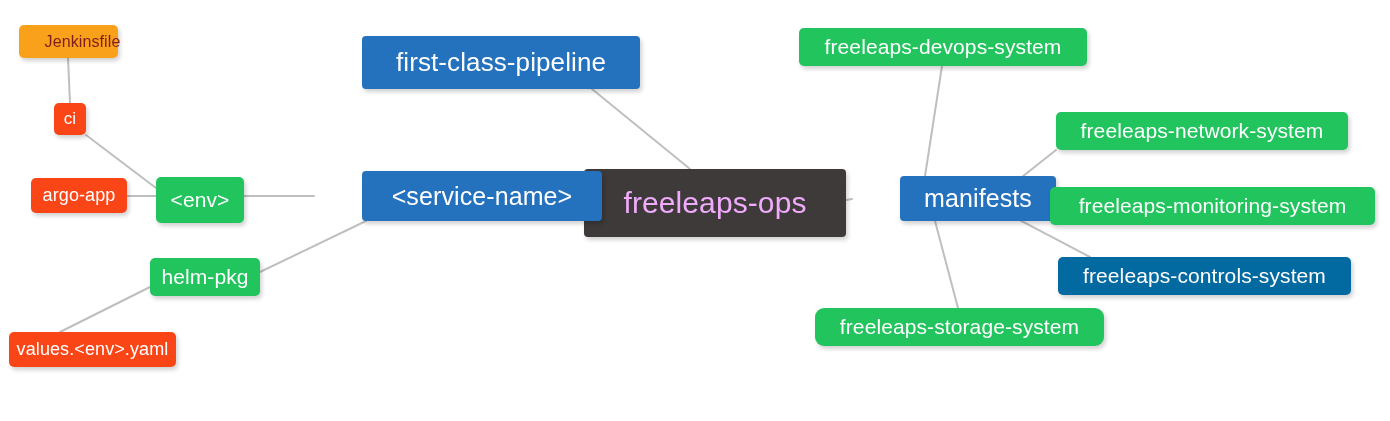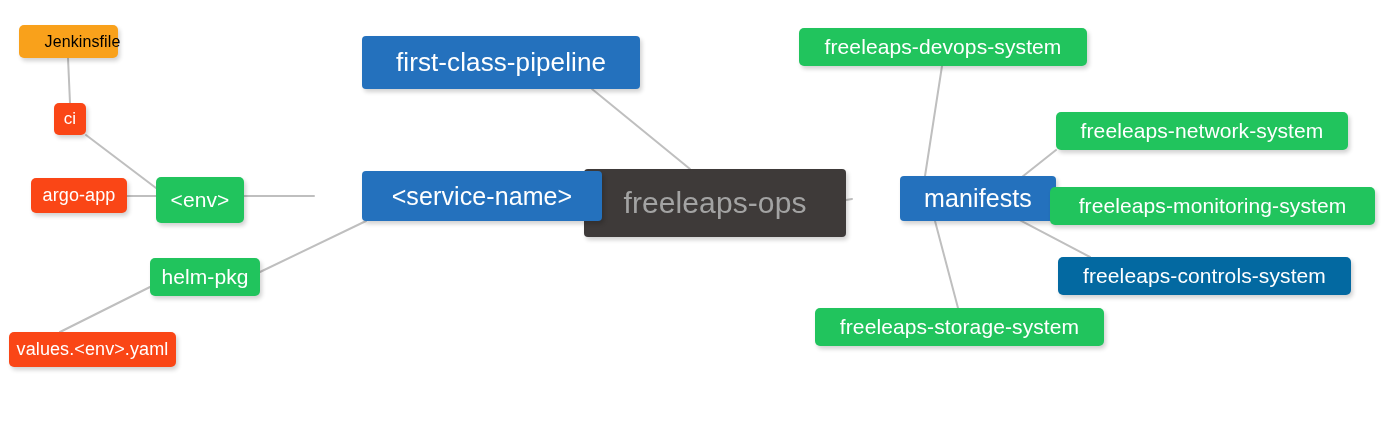--- a/index.html
+++ b/index.html
@@ -57,59 +57,59 @@
       <line x1="70" y1="103" x2="68" y2="58" stroke="#bfbfbf" stroke-width="2" stroke-linecap="round"></line>
       <line x1="156" y1="196" x2="127" y2="196" stroke="#bfbfbf" stroke-width="2" stroke-linecap="round"></line>
       <line x1="150" y1="287" x2="60" y2="332" stroke="#bfbfbf" stroke-width="2" stroke-linecap="round"></line>
       <line x1="925" y1="176" x2="942" y2="66" stroke="#bfbfbf" stroke-width="2" stroke-linecap="round"></line>
       <line x1="1008" y1="188" x2="1056" y2="150" stroke="#bfbfbf" stroke-width="2" stroke-linecap="round"></line>
       <line x1="1008" y1="203" x2="1050" y2="205" stroke="#bfbfbf" stroke-width="2" stroke-linecap="round"></line>
       <line x1="1008" y1="214" x2="1090" y2="257" stroke="#bfbfbf" stroke-width="2" stroke-linecap="round"></line>
       <line x1="935" y1="221" x2="958" y2="308" stroke="#bfbfbf" stroke-width="2" stroke-linecap="round"></line>
     </svg>
   <div id="node-layer">
-      <div class="node root" style="left: 584px; top: 169px; width: 262px; height: 68px; background: rgb(62, 58, 57); color: #a3a3a3; font-size: 30px;">
+      <div class="node root" style="left: 584px; top: 169px; width: 262px; height: 68px; background: rgb(62, 58, 57); color: #f0abfc; font-size: 30px;">
         <span>freeleaps-ops</span>
       </div>
       <div class="node lvl1" style="left: 314px; top: 36px; width: 278px; height: 53px; background: rgb(36, 113, 189); color: rgb(255, 255, 255); font-size: 26px;">
         <span>first-class-pipeline</span>
       </div>
       <div class="node lvl1" style="left: 314px; top: 171px; width: 240px; height: 50px; background: rgb(36, 113, 189); color: rgb(255, 255, 255); font-size: 25px; align-items: center;">
         <span>&lt;service-name&gt;</span>
       </div>
       <div class="node lvl1" style="left: 852px; top: 176px; width: 156px; height: 45px; background: rgb(36, 113, 189); color: rgb(255, 255, 255); font-size: 25px;">
         <span>manifests</span>
       </div>
       <div class="node lvl2" style="left: 156px; top: 177px; width: 88px; height: 46px; background: rgb(33, 196, 93); color: rgb(255, 255, 255); font-size: 21px;">
         <span>&lt;env&gt;</span>
       </div>
       <div class="node lvl2" style="left: 150px; top: 258px; width: 110px; height: 38px; background: rgb(33, 196, 93); color: rgb(255, 255, 255); font-size: 21px;">
         <span>helm-pkg</span>
       </div>
       <div class="node lvl3" style="left: 54px; top: 103px; width: 32px; height: 32px; background: rgb(250, 70, 22); color: rgb(255, 255, 255); font-size: 17px;">
         <span>ci</span>
       </div>
-      <div class="node lvl3" style="left: 19px; top: 25px; width: 99px; height: 33px; background: rgb(249, 161, 27); color: #000000; font-size: 16px; padding-left: 28px;">
+      <div class="node lvl3" style="left: 19px; top: 25px; width: 99px; height: 33px; background: rgb(249, 161, 27); color: #7f1d1d; font-size: 16px; padding-left: 28px;">
         <span>Jenkinsfile</span>
       </div>
       <div class="node lvl3" style="left: 31px; top: 178px; width: 96px; height: 35px; background: rgb(250, 70, 22); color: rgb(255, 255, 255); font-size: 18px; text-align: center;">
         <span>argo-app</span>
       </div>
       <div class="node lvl3" style="left: 9px; top: 332px; width: 167px; height: 35px; background: rgb(250, 70, 22); color: rgb(255, 255, 255); font-size: 18px;">
         <span>values.&lt;env&gt;.yaml</span>
       </div>
       <div class="node lvl2" style="left: 799px; top: 28px; width: 288px; height: 38px; background: rgb(33, 196, 93); color: rgb(255, 255, 255); font-size: 21px;">
         <span>freeleaps-devops-system</span>
       </div>
       <div class="node lvl2" style="left: 1056px; top: 112px; width: 292px; height: 38px; background: rgb(33, 196, 93); color: rgb(255, 255, 255); font-size: 21px;">
         <span>freeleaps-network-system</span>
       </div>
       <div class="node lvl2" style="left: 1050px; top: 187px; width: 325px; height: 38px; background: rgb(33, 196, 93); color: rgb(255, 255, 255); font-size: 21px;">
         <span>freeleaps-monitoring-system</span>
       </div>
       <div class="node lvl2" style="left: 1058px; top: 257px; width: 293px; height: 38px; background: #0369a1; color: rgb(255, 255, 255); font-size: 21px;">
         <span>freeleaps-controls-system</span>
       </div>
-      <div class="node lvl2" style="left: 815px; top: 308px; width: 289px; height: 38px; background: rgb(33, 196, 93); color: rgb(255, 255, 255); font-size: 21px;">
+      <div class="node lvl2" style="left: 815px; top: 308px; width: 289px; height: 38px; background: rgb(33, 196, 93); color: rgb(255, 255, 255); font-size: 21px; border-radius: 9px;">
         <span>freeleaps-storage-system</span>
       </div>
     </div>
 </div>
 
 </body></html>

